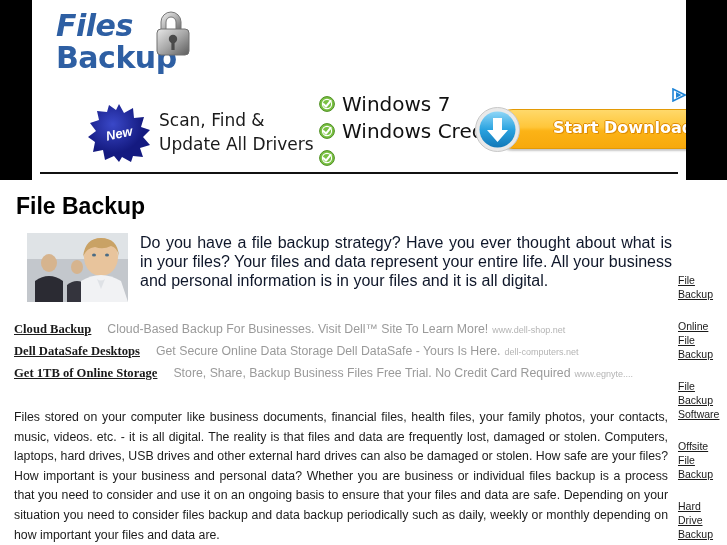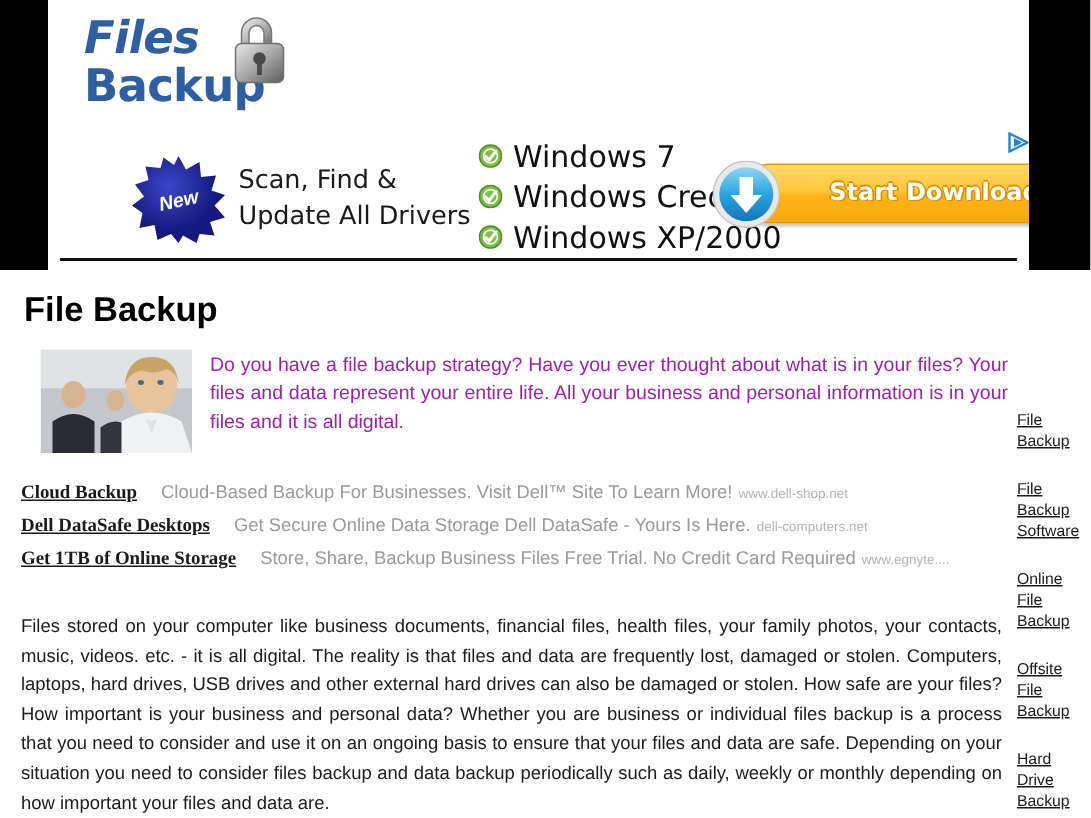--- a/index.html
+++ b/index.html
@@ -194,23 +194,23 @@
     float: left;
     width: 101px;
     height: 69px;
     margin-right: 12px;
     border: 0;
     overflow: hidden;
     position: relative;
   }
   .intro-text {
     font-family: "Liberation Sans", sans-serif;
-    font-size: 13px;
+    font-size: 16px;
     line-height: 19px;
-    color: #a21caf;
+    color: #0f172a;
     text-align: justify;
   }
 
   
   .sponsor-block {
     position: absolute;
     left: 14px;
     top: 137px;
     width: 652px;
   }
@@ -342,21 +342,20 @@
         <span class="os-name">Windows Credit</span>
       </div>
       <div class="os-row">
         <span class="os-check">
           <svg width="16" height="16" viewBox="0 0 16 16">
             <circle cx="8" cy="8" r="7.4" fill="#7ac143" stroke="#4f8f23" stroke-width="1"></circle>
             <circle cx="8" cy="8" r="4.6" fill="none" stroke="#ffffff" stroke-width="1.1"></circle>
             <path d="M4.6 8.2 L7 10.6 L11.6 4.9" fill="none" stroke="#ffffff" stroke-width="2.1" stroke-linecap="round" stroke-linejoin="round"></path>
           </svg>
         </span>
-        <span class="os-name">Windows XP/2000</span>
       </div>
     </div>
 
     <div class="dl-button">
       <div class="dl-pill"></div>
       <span class="dl-circle">
         <svg width="45" height="45" viewBox="0 0 45 45">
           <defs>
             <linearGradient id="dlg" x1="0" y1="0" x2="0" y2="1">
               <stop offset="0%" stop-color="#8fd6f7"></stop>
@@ -417,19 +416,19 @@
     </div>
     <div class="sponsor-row">
       <span class="sponsor-title">Get 1TB of Online Storage</span><span class="sponsor-desc">Store, Share, Backup Business Files Free Trial. No Credit Card Required</span><span class="sponsor-url">www.egnyte....</span>
     </div>
   </div>
 
   <div class="body-copy">Files stored on your computer like business documents, financial files, health files, your family photos, your contacts, music, videos. etc. - it is all digital. The reality is that files and data are frequently lost, damaged or stolen. Computers, laptops, hard drives, USB drives and other external hard drives can also be damaged or stolen. How safe are your files? How important is your business and personal data? Whether you are business or individual files backup is a process that you need to consider and use it on an ongoing basis to ensure that your files and data are safe. Depending on your situation you need to consider files backup and data backup periodically such as daily, weekly or monthly depending on how important your files and data are.</div>
 
   <div class="side-links">
     <div class="side-link">File Backup</div>
+    <div class="side-link">Online File Backup</div>
     <div class="side-link">File Backup Software</div>
-    <div class="side-link">Online File Backup</div>
     <div class="side-link">Offsite File Backup</div>
     <div class="side-link">Hard Drive Backup</div>
   </div>
 
 </div>
 
 </body></html>

